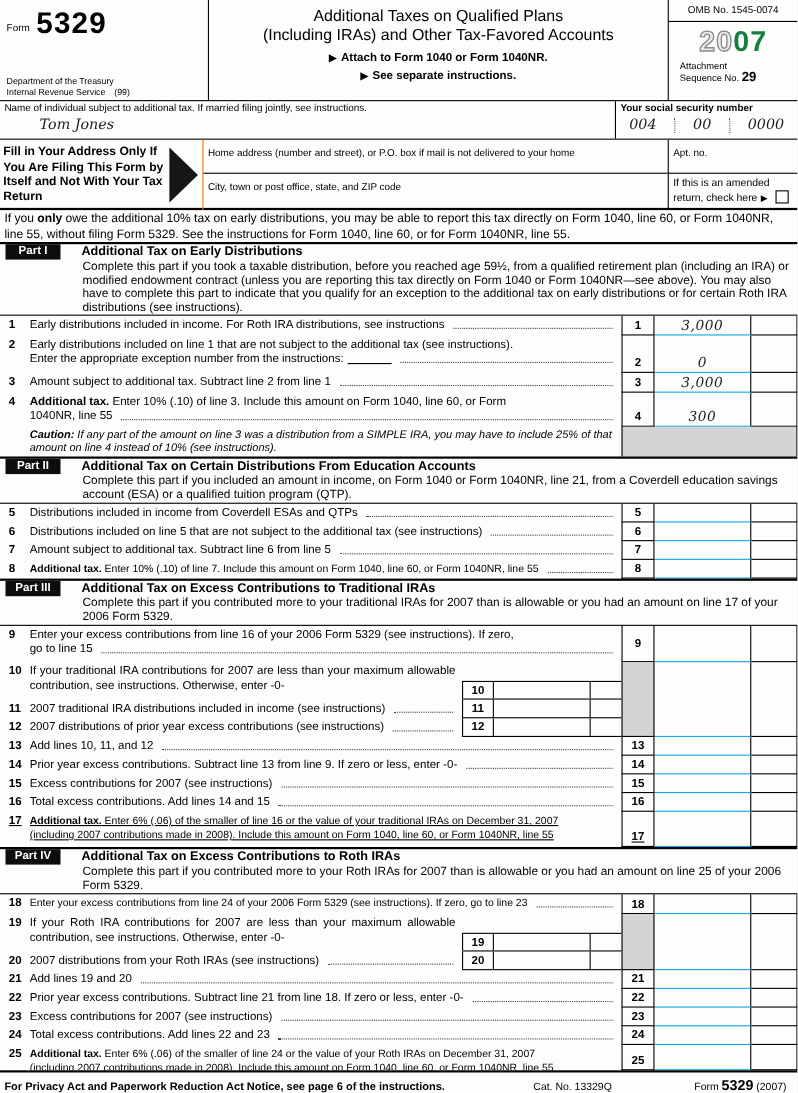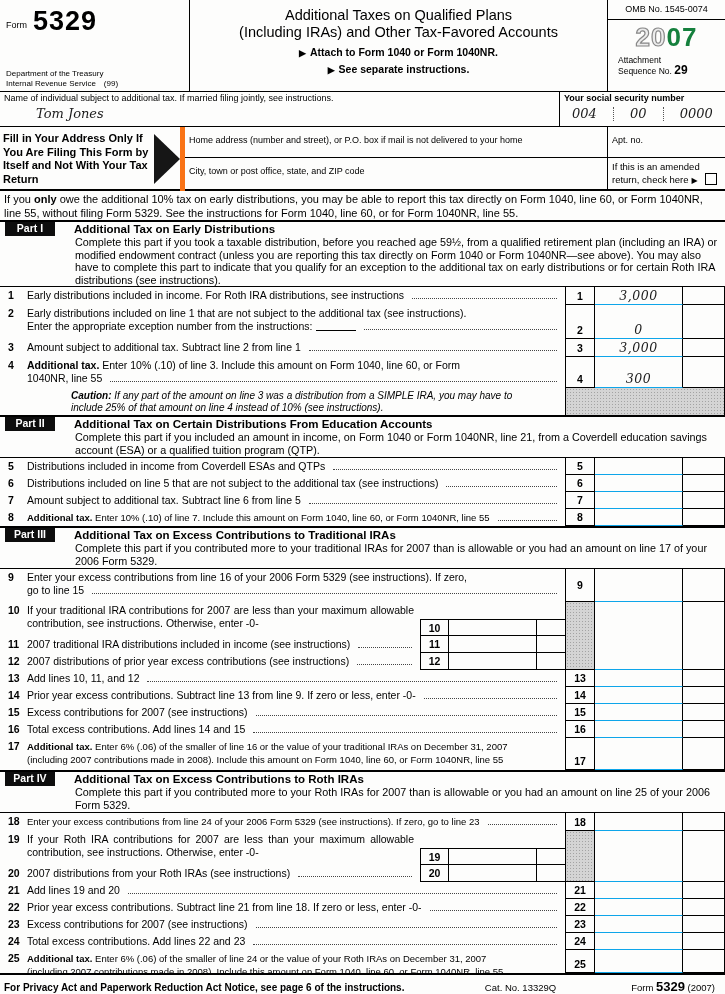--- a/index.html
+++ b/index.html
@@ -33,41 +33,41 @@
   .name-l { flex: 1; border-right: 1px solid #000; padding: 1px 4px; }
   .flabel { font-size: 9px; line-height: 11px; }
   .bold { font-weight: 700; }
   .hand { font-family: "DejaVu Serif", serif; font-style: italic; color: #1c1c1c; }
   .name-val { font-size: 13px; padding-left: 32px; margin-top: 2px; }
   .name-r { width: 165px; padding: 1px 4px; }
   .ssn { display: flex; justify-content: space-around; align-items: center; font-size: 13px; margin-top: 2px; }
   .ssn-sep { border-left: 1.5px dotted #555; height: 14px; }
   
   .addr { height: 64px; display: grid; grid-template-columns: 185px 1fr 118px; grid-template-rows: 31px 33px; border-bottom: 2px solid #000; }
-  .addr-l { grid-row: 1 / 3; border-right: 5px solid #f97316; display: flex; align-items: center; }
+  .addr-l { grid-row: 1 / 3; border-right: 1px solid #f97316; display: flex; align-items: center; }
   .addr-msg { width: 152px; font-size: 11px; font-weight: 700; line-height: 13.5px; padding-left: 3px; }
   .tri { width: 0; height: 0; border-top: 25px solid transparent; border-bottom: 25px solid transparent; border-left: 26px solid #161616; margin-left: 2px; }
   .cell { padding: 2px 4px; }
   .bb { border-bottom: 1px solid #000; }
   .bl { border-left: 1px solid #000; }
   .amended { font-size: 9.5px; line-height: 12px; padding-top: 3px; }
   .cb { display: inline-block; width: 12px; height: 12px; border: 1.5px solid #000; vertical-align: -2px; margin-left: 7px; }
   .arr-sm { font-size: 8px; margin-left: 3px; }
   
   .notice { height: 29px; font-size: 11px; line-height: 14px; padding: 1px 4px 0 4px; }
   
   .phdr { height: 16px; border-top: 2px solid #000; display: flex; align-items: center; padding-left: 5px; }
   .pbadge { background: #0d0d0d; color: #fff; font-weight: 700; font-size: 10.5px; text-align: center; padding: 0px 7px 2px; min-width: 50px; }
   .ptitle { font-weight: 700; font-size: 11.5px; margin-left: 19px; }
   .pdesc { border-bottom: 1.5px solid #000; padding-left: 75px; padding-right: 4px; font-size: 10.8px; line-height: 12.5px; }
   .pd1 { height: 51px; } .pd2 { height: 27px; }
   
   .row { display: flex; }
   .h18 { height: 18px; } .h17 { height: 17px; } .h34 { height: 34px; } .h33 { height: 33px; }
-  .h31 { height: 31px; } .h27 { height: 27px; gap: 44px; } .h32 { height: 32px; }
+  .h31 { height: 31px; } .h27 { height: 27px; } .h32 { height: 32px; text-decoration: underline; }
   .h68 { height: 68px; } .h51 { height: 51px; } .h23 { height: 23px; }
   .lno { width: 27px; padding-left: 8px; font-weight: 700; font-size: 10.5px; padding-top: 2px; flex: 0 0 27px; }
   .ltext { flex: 1; font-size: 10.5px; line-height: 13px; padding-top: 2px; overflow: hidden; }
   .tline { display: flex; }
   .lead { flex: 1; border-bottom: 1.6px dotted #444; margin: 0 8px 3px 8px; align-self: flex-end; min-width: 8px; }
   .blank { display: inline-block; width: 40px; border-bottom: 1px solid #000; height: 11px; margin-left: 4px; }
   .rno { flex: 0 0 30px; border-left: 1px solid #000; border-right: 1px solid #000; border-bottom: 1px solid #000;
          font-weight: 700; font-size: 10.5px; display: flex; align-items: center; justify-content: center; }
   .rno.vbot { align-items: flex-end; padding-bottom: 2px; }
   .ramt { flex: 0 0 88px; border-right: 1px solid #000; border-bottom: 1px solid #0ea5e9;

